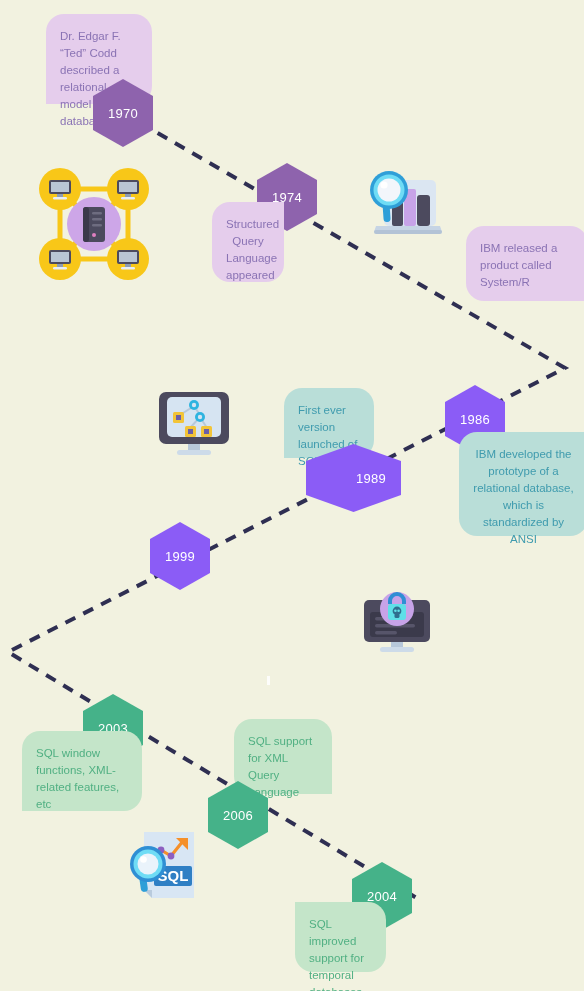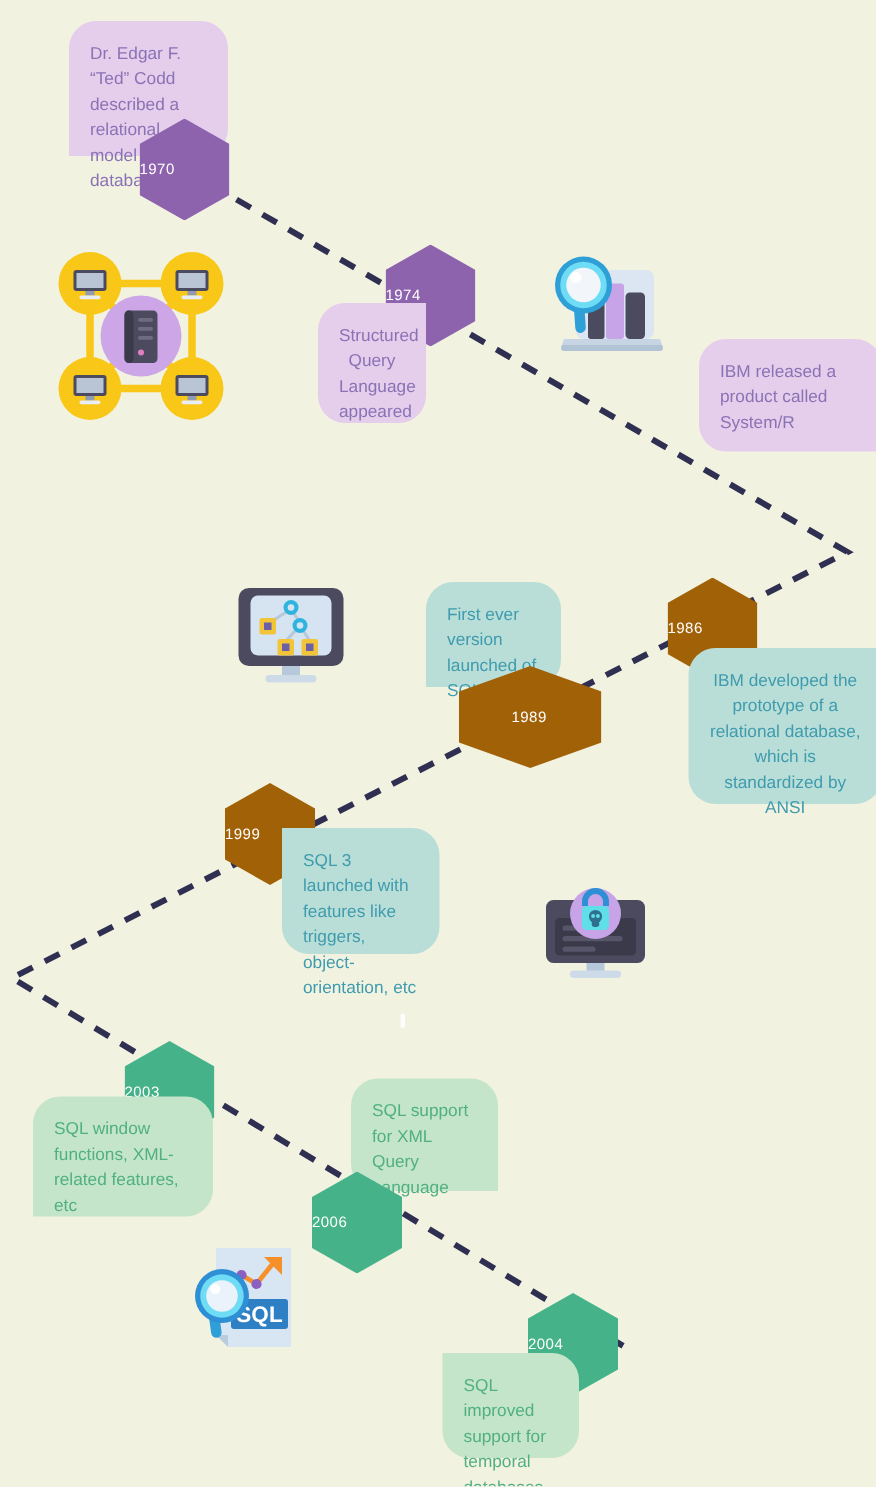--- a/index.html
+++ b/index.html
@@ -48,27 +48,28 @@
   .r-bl { border-radius: 18px 18px 18px 0; }
   .r-br { border-radius: 18px 18px 0 18px; }
 
   
   .hex {
     position: absolute;
     width: 60px;
     height: 68px;
     display: flex;
     align-items: center;
+    justify-content: center;
     clip-path: polygon(50% 0%, 100% 25%, 100% 75%, 50% 100%, 0% 75%, 0% 25%);
     color: #ffffff;
-    font-size: 10px;
+    font-size: 13px;
     letter-spacing: 0.3px;
   }
   .hex.purple { background: #8e63ad; }
-  .hex.teal   { background: #a16207; }
+  .hex.teal   { background: #8b5cf6; }
   .hex.green  { background: #45b289; }
 
   
   .illus { position: absolute; }
 </style>
 </head>
 <body>
 
 <div id="canvas">
 
@@ -103,23 +104,20 @@
 
   <div class="callout teal r-bl" style="left:284px; top:388px; width:90px; height:70px;">
     <span>First ever version launched of SQL</span>
   </div>
   <div class="hex teal" style="left:306px; top:444px;padding-left:35px;">
     <span>1989</span>
   </div>
 
   <div class="hex teal" style="left:150px; top:522px;">
     <span>1999</span>
-  </div>
-  <div class="callout teal r-tl" style="left:188px; top:552px; width:105px; height:84px;">
-    <span>SQL 3 launched with features like triggers, object-orientation, etc</span>
   </div>
 
   <div class="hex green" style="left:83px; top:694px;">
     <span>2003</span>
   </div>
   <div class="callout green r-bl" style="left:22px; top:731px; width:120px; height:80px;">
     <span>SQL window functions, XML-related features, etc</span>
   </div>
 
   <div class="callout green r-br" style="left:234px; top:719px; width:98px; height:75px;">

